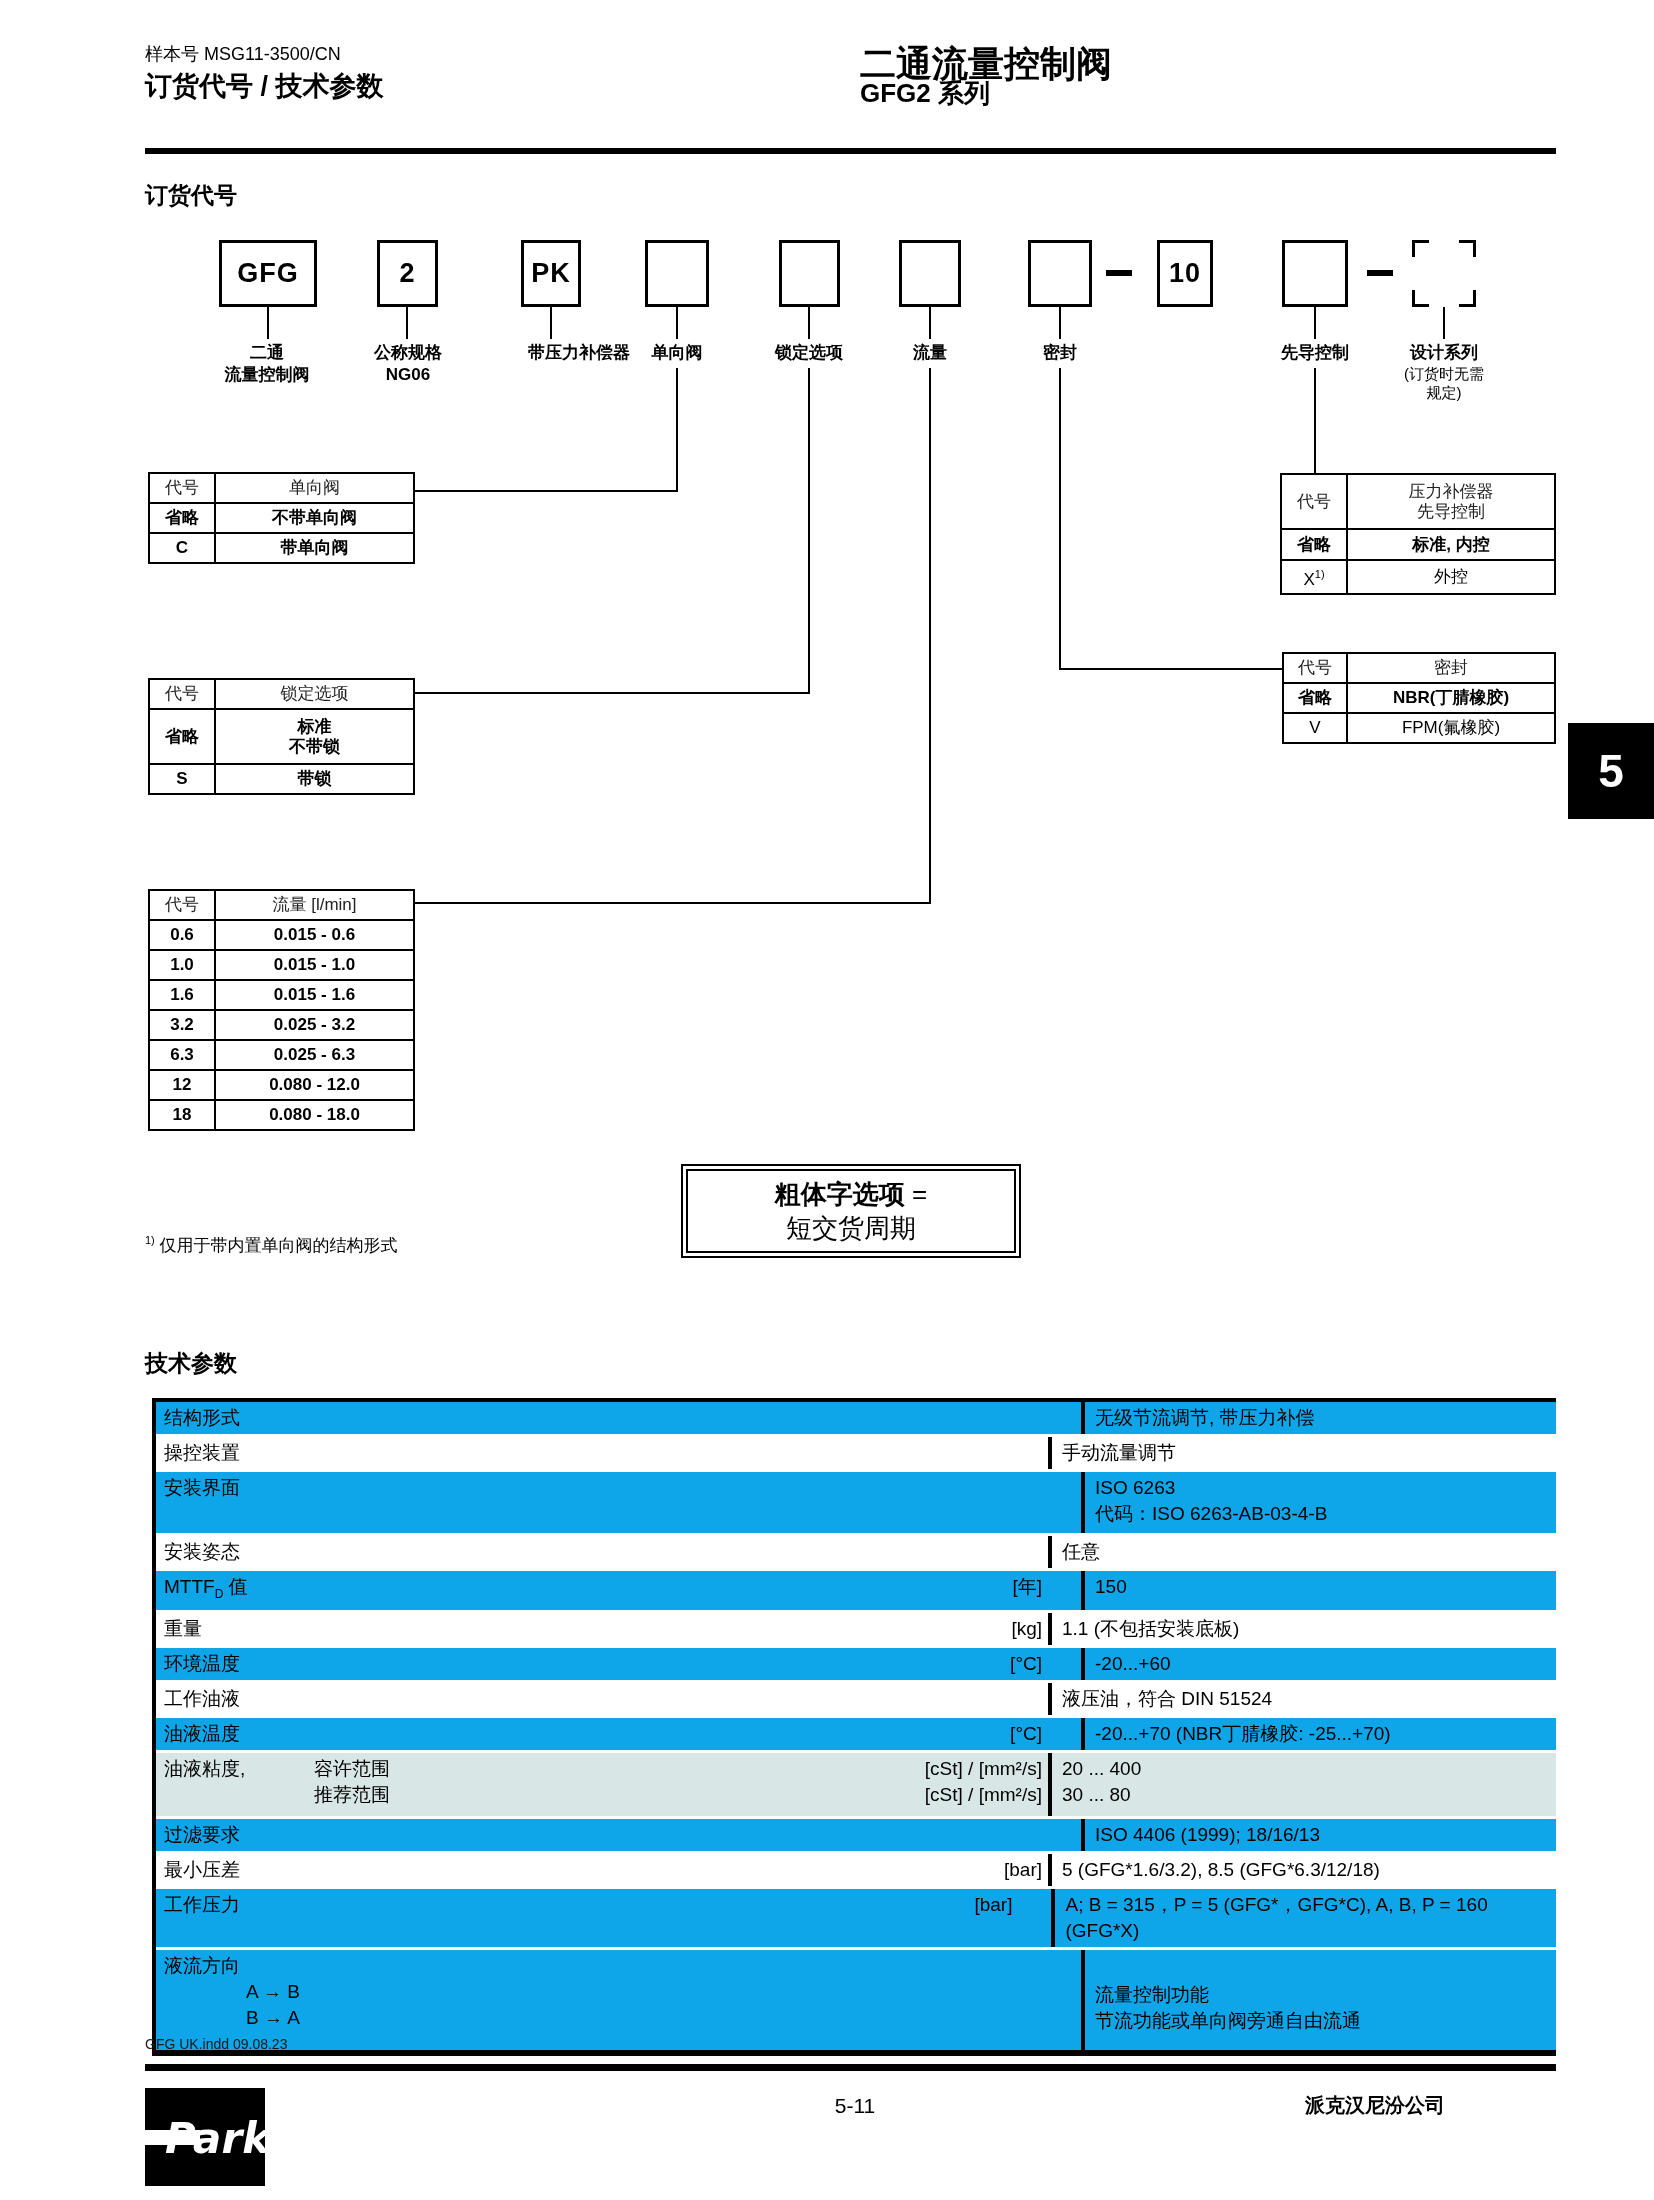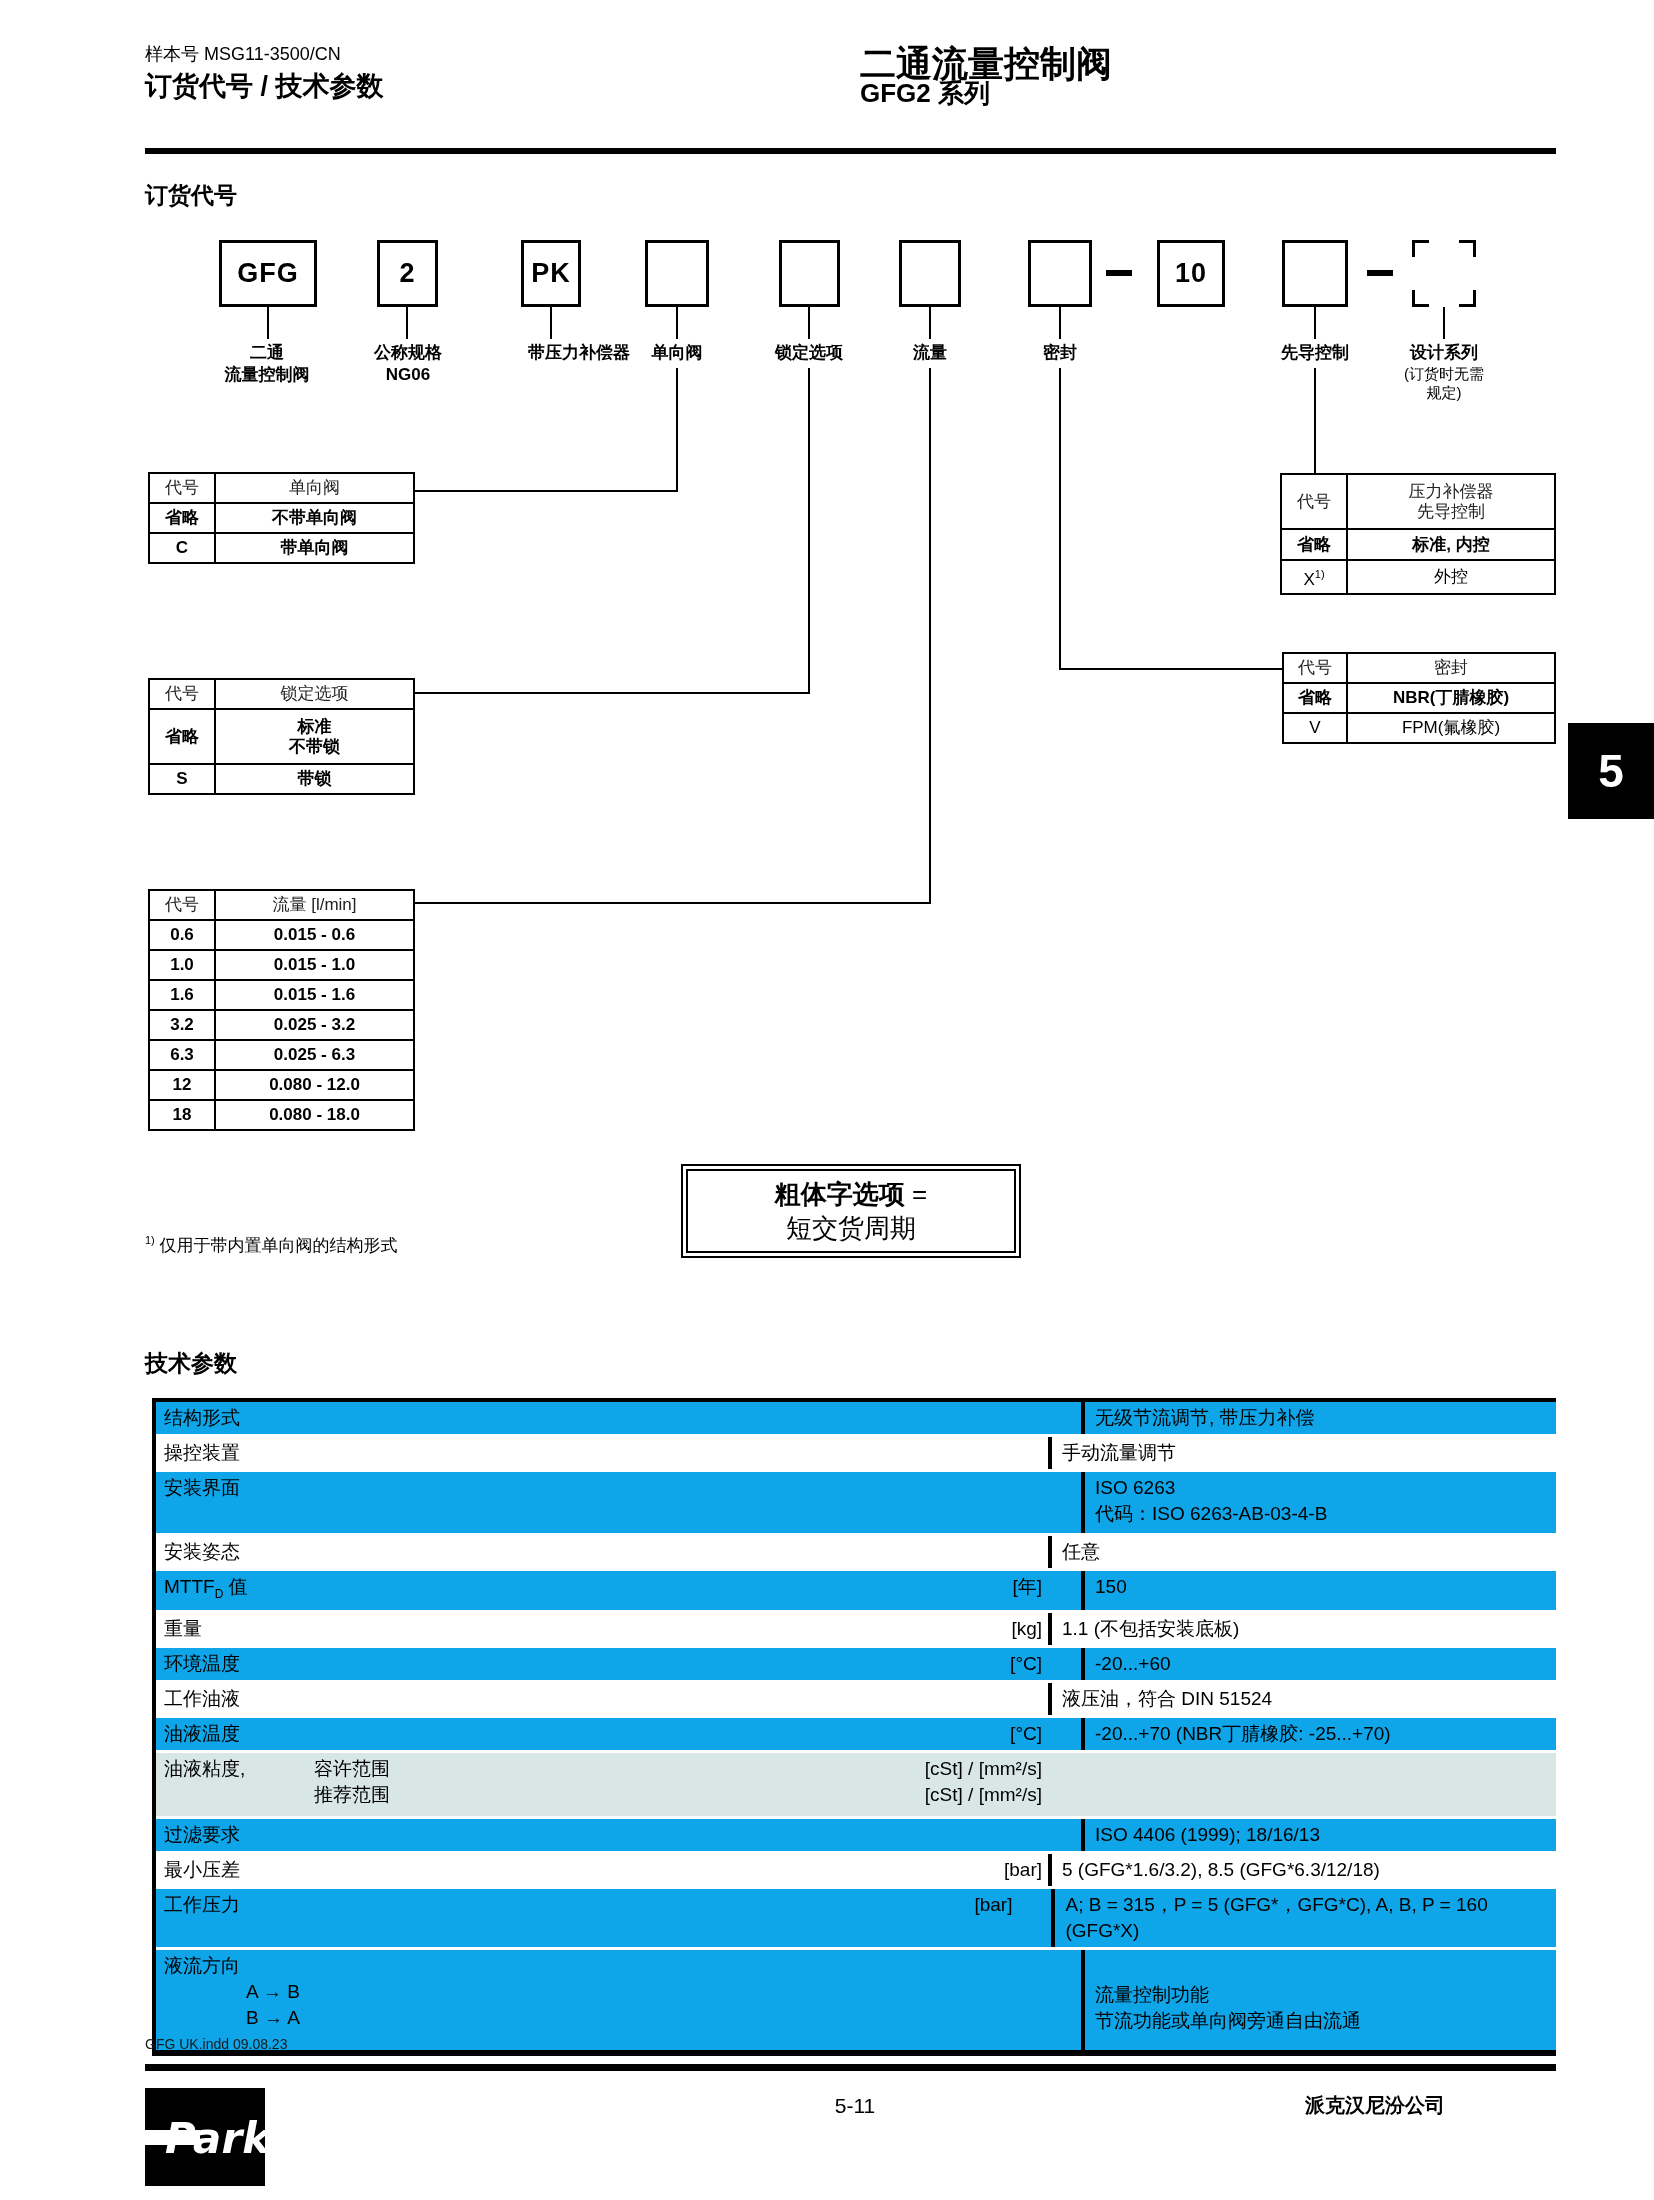--- a/index.html
+++ b/index.html
@@ -75,21 +75,21 @@
   <div class="secTitle" style="left:145px; top:180px;">订货代号</div>
 
   <div class="obox" style="left:219px; top:240px; width:98px;">GFG</div>
   <div class="obox" style="left:377px; top:240px; width:61px;">2</div>
   <div class="obox" style="left:521px; top:240px; width:60px;">PK</div>
   <div class="obox" style="left:645px; top:240px; width:64px;"></div>
   <div class="obox" style="left:779px; top:240px; width:61px;"></div>
   <div class="obox" style="left:899px; top:240px; width:62px;"></div>
   <div class="obox" style="left:1028px; top:240px; width:64px;"></div>
   <div class="odash" style="left:1106px; top:270px;"></div>
-  <div class="obox" style="left:1157px; top:240px; width:68px;">10</div>
+  <div class="obox" style="left:1157px; top:240px; width:56px;">10</div>
   <div class="obox" style="left:1282px; top:240px; width:66px;"></div>
   <div class="odash" style="left:1367px; top:270px;"></div>
   <div class="cbox" style="left:1412px; top:240px;">
     <div class="corner c-tl"></div>
     <div class="corner c-tr"></div>
     <div class="corner c-bl"></div>
     <div class="corner c-br"></div>
   </div>
 
   <div class="vline" style="left:267px; top:307px; height:32px;"></div>
@@ -375,20 +375,24 @@
           <span class="visc-subs">
             <div>容许范围</div>
             <div>推荐范围</div>
           </span>
           <span class="visc-units">
             <div>[cSt] /  [mm²/s]</div>
             <div>[cSt] /  [mm²/s]</div>
           </span>
         </div>
       </div>
+      <div class="tright">
+        <div>20 ... 400</div>
+        <div>30 ... 80</div>
+      </div>
     </div>
 
     <div class="trow bg-g" style="min-height:33px">
       <div class="tleft">
           <span class="tlabel">过滤要求</span>
           <span class="tunit"></span>
         </div>
       <div class="tright">ISO 4406 (1999); 18/16/13</div>
     </div>
 

